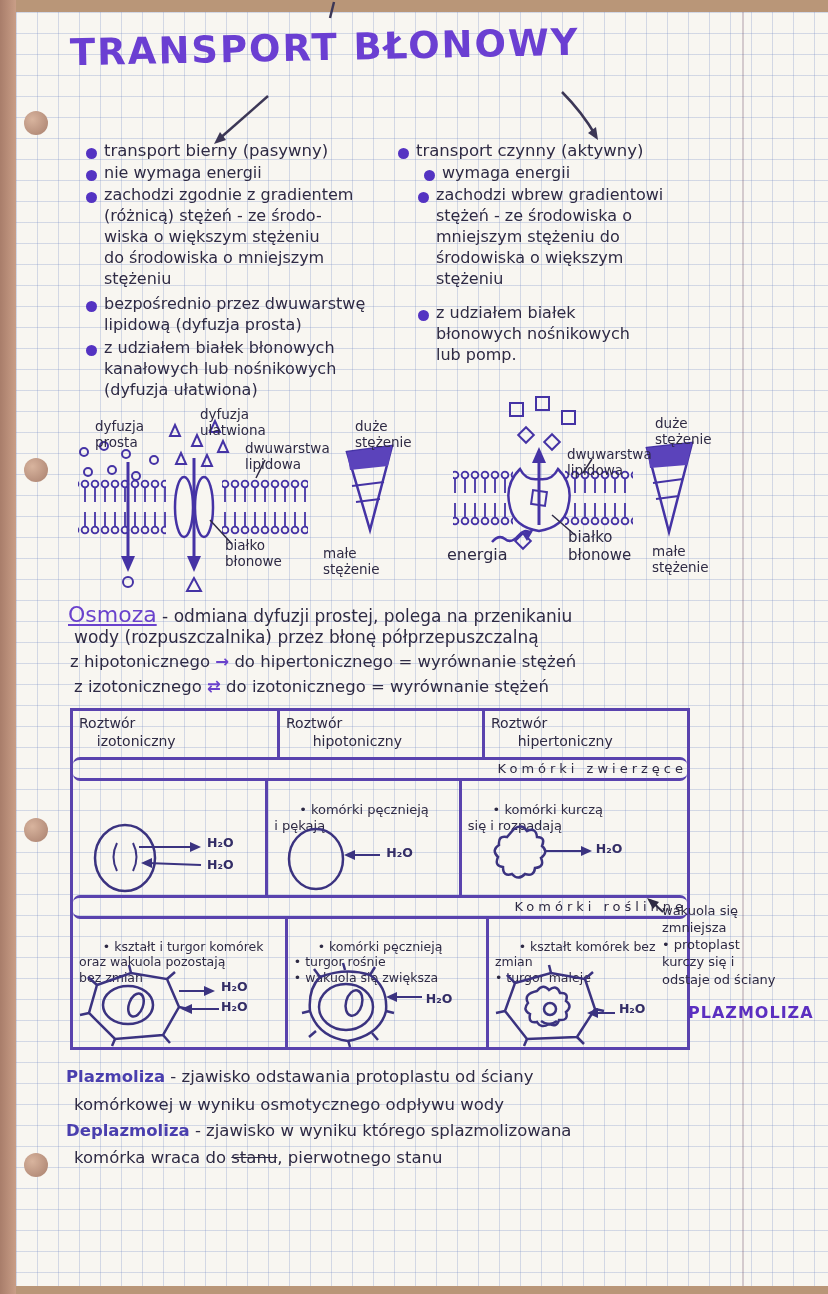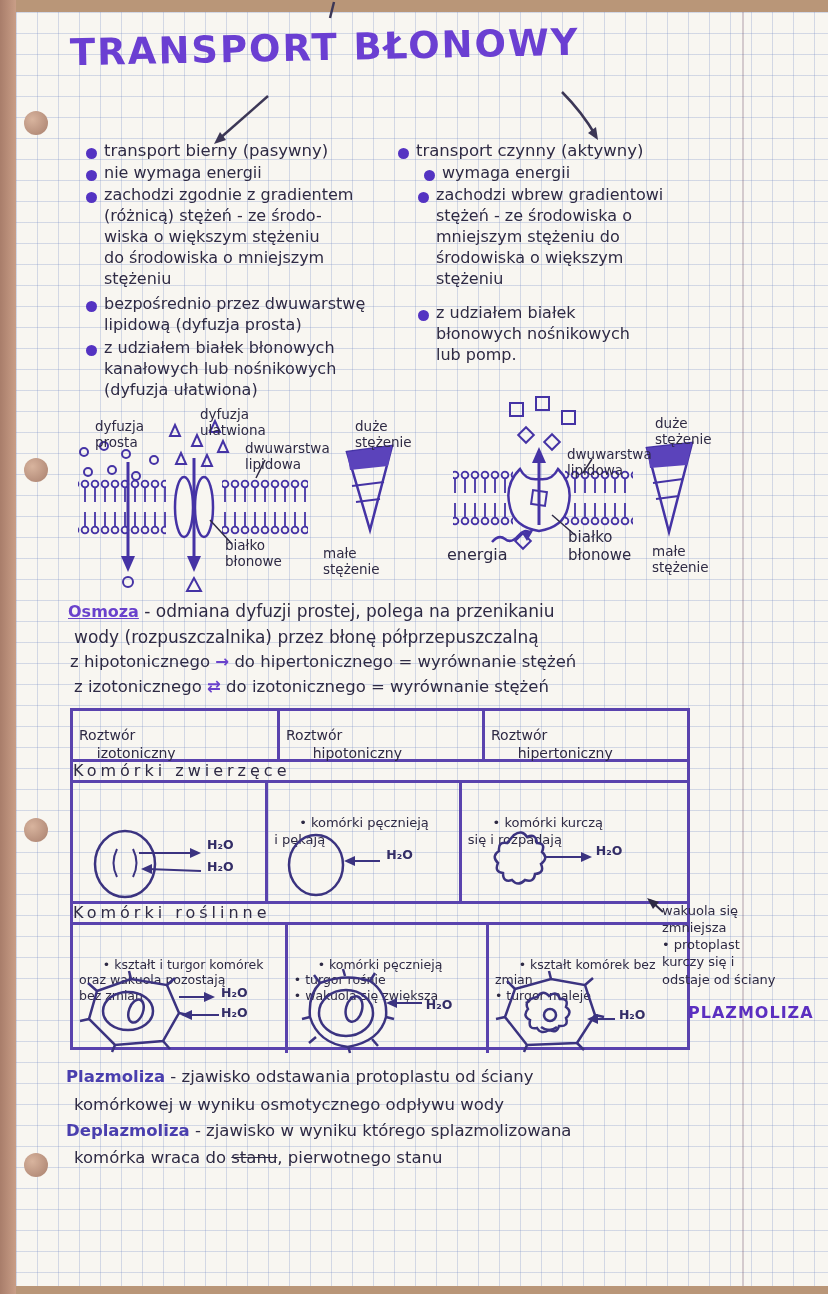--- a/index.html
+++ b/index.html
@@ -19,24 +19,24 @@
   .hw{position:absolute;white-space:pre-wrap;color:#2e2a44;line-height:1.32;}
   .purple{color:#6a42cc;}
   .dot{position:absolute;width:11px;height:11px;border-radius:50%;background:#5433c2;}
   .title{position:absolute;left:70px;top:26px;font-size:37px;font-weight:bold;
     color:#6b3fd2;letter-spacing:2px;transform:rotate(-1.2deg);}
   .dlabel{position:absolute;white-space:pre-wrap;color:#2e2a44;font-size:13.5px;line-height:1.2;}
   .tbl{position:absolute;left:70px;top:708px;width:620px;height:342px;
     border:3px solid #5a43ae;box-sizing:border-box;display:flex;flex-direction:column;}
   .trow{display:flex;box-sizing:border-box;}
   .tcell{box-sizing:border-box;border-right:3px solid #5a43ae;position:relative;
-    font-size:13px;color:#2e2a44;white-space:pre-wrap;line-height:1.25;padding:16px 6px;}
+    font-size:13px;color:#2e2a44;white-space:pre-wrap;line-height:1.25;padding:4px 6px;}
   .tcell:last-child{border-right:none;}
   .band{box-sizing:border-box;border-top:3px solid #5a43ae;border-bottom:3px solid #5a43ae;
-    text-align:left;font-size:16px;letter-spacing:4px;color:#2e2a44;line-height:18px;}
+    text-align:right;font-size:13px;letter-spacing:4px;color:#2e2a44;line-height:18px;border-radius:7px;}
   .h2o{position:absolute;font-size:12.5px;font-weight:bold;color:#332d66;}
   .cellsvg{position:absolute;left:0;bottom:0;}
   .strike{text-decoration:line-through;}
   svg{position:absolute;overflow:visible;}
 </style>
 </head>
 <body>
 
 <div class="edge-left"></div>
 <div class="paper"></div>
@@ -205,21 +205,21 @@
 <div class="dlabel" style="left:567px;top:446px">dwuwarstwa
 lipidowa</div>
 <div class="dlabel" style="left:568px;top:528px;font-size:15px">białko
 błonowe</div>
 <div class="dlabel" style="left:447px;top:545px;font-size:16px">energia</div>
 <div class="dlabel" style="left:655px;top:415px">duże
 stężenie</div>
 <div class="dlabel" style="left:652px;top:543px">małe
 stężenie</div>
 
-<div class="hw" style="left:68px;top:600px;font-size:17px"><span class="purple" style="font-size:16px;font-weight:bold;text-decoration:underline">Osmoza</span><span> </span><span>- odmiana dyfuzji prostej, polega na przenikaniu</span></div>
+<div class="hw" style="left:68px;top:600px;font-size:17px"><span class="purple" style="font-size:22px;font-weight:normal;text-decoration:underline">Osmoza</span><span> </span><span>- odmiana dyfuzji prostej, polega na przenikaniu</span></div>
 <div class="hw" style="left:74px;top:626px;font-size:17px">wody (rozpuszczalnika) przez błonę półprzepuszczalną</div>
 <div class="hw" style="left:70px;top:651px;font-size:16.5px"><span>z hipotonicznego</span><span> </span><span class="purple" style="font-weight:bold">→</span><span> </span><span>do hipertonicznego = wyrównanie stężeń</span></div>
 <div class="hw" style="left:74px;top:676px;font-size:16.5px"><span>z izotonicznego</span><span> </span><span class="purple" style="font-weight:bold">⇄</span><span> </span><span>do izotonicznego = wyrównanie stężeń</span></div>
 
 <div class="tbl">
   <div class="trow" style="height:48px">
     <div class="tcell" style="width:207px;font-size:14px">Roztwór
     izotoniczny</div>
     <div class="tcell" style="width:205px;font-size:14px">Roztwór
       hipotoniczny</div>

